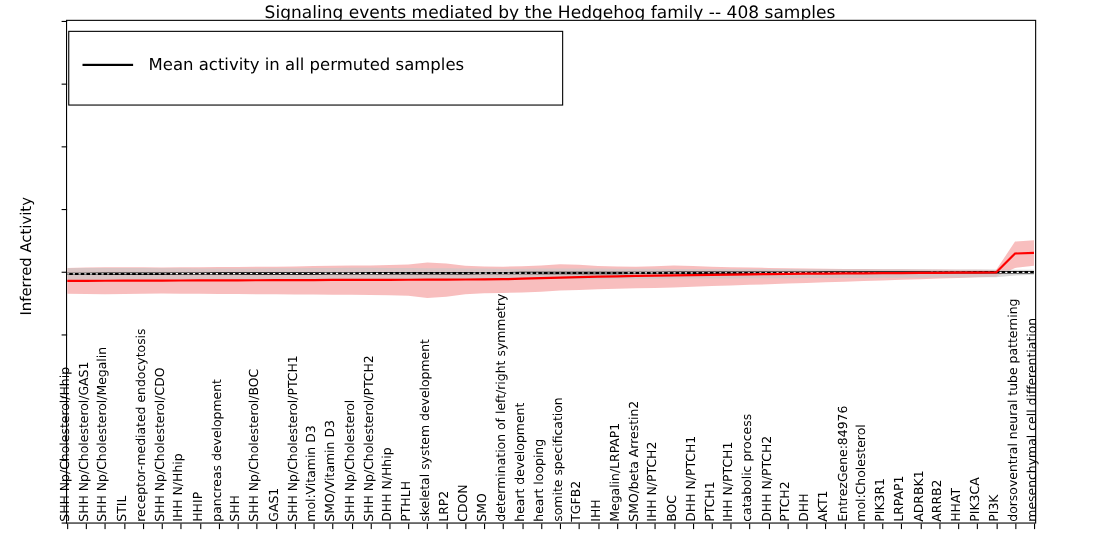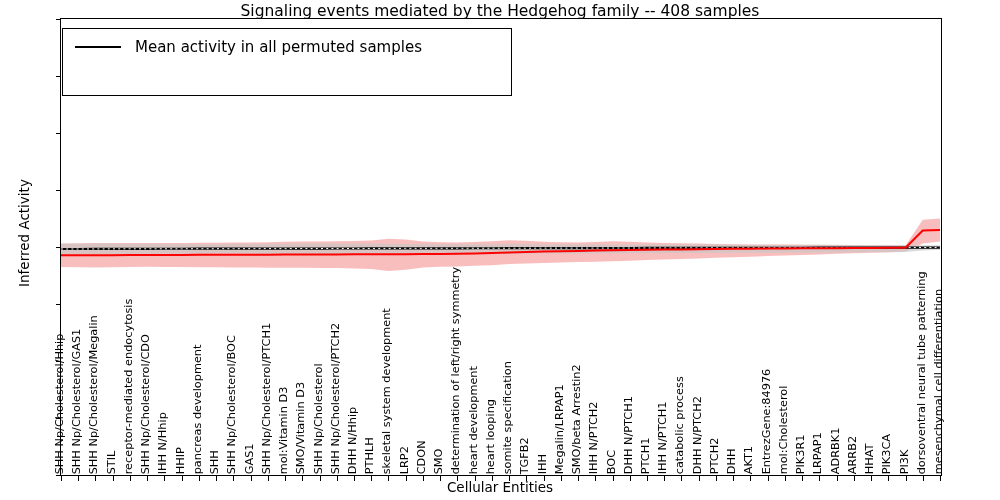--- a/index.html
+++ b/index.html
@@ -21,32 +21,31 @@
   .ytickmark{position:absolute;left:-5px;width:5px;height:0;border-top:1.3px solid #000;}
 
   .xtl-wrap{position:absolute;left:60px;top:18px;width:882px;height:458px;}
   .xtl{position:absolute;bottom:2px;font-size:11.3px;white-space:nowrap;
        transform-origin:left bottom;transform:rotate(-90deg);line-height:1;}
   .xtickmark{position:absolute;bottom:-5px;width:0;height:5px;border-left:1.3px solid #000;}
 
   .legend{position:absolute;left:62px;top:28px;width:450px;height:68px;
           border:1.2px solid #000;background:#fff;box-sizing:border-box;}
   .legend-row{position:absolute;left:0;width:100%;height:28px;display:flex;align-items:center;}
-  .legend-row.r0{top:4px;} .legend-row.r1{top:33px;}
+  .legend-row.r0{top:16px;} .legend-row.r1{top:33px;}
   .legend-line{width:46px;height:0;margin-left:12px;margin-right:14px;flex:none;}
   .legend-text{font-size:15px;}
 </style>
 </head>
 <body>
 
 <div id="fig">
 
   <div class="title">Signaling events mediated by the Hedgehog family -- 408 samples</div>
   <div class="ylabel">Inferred Activity</div>
-  <div class="xlabel">Cellular Entities</div>
 
   <div class="plotarea">
     <div class="plotclip">
       <svg class="plotsvg" id="plotsvg" width="880" height="456">
           <path d="M0.00 224.58 L17.24 224.29 L34.47 224.01 L51.71 223.90 L68.94 224.01 L86.18 224.12 L103.41 224.01 L120.65 223.90 L137.88 223.78 L155.12 223.67 L172.35 223.55 L189.59 223.44 L206.82 223.16 L224.06 222.87 L241.29 222.59 L258.53 222.41 L275.76 222.30 L293.00 222.01 L310.24 221.44 L327.47 219.74 L344.71 220.59 L361.94 222.59 L379.18 223.33 L396.41 223.44 L413.65 222.98 L430.88 222.30 L448.12 221.27 L465.35 221.73 L482.59 222.76 L499.82 223.33 L517.06 223.55 L534.29 223.10 L551.53 222.30 L568.76 222.76 L586.00 223.44 L603.24 223.90 L620.47 224.24 L637.71 224.58 L654.94 224.92 L672.18 225.15 L689.41 225.38 L706.65 225.49 L723.88 225.61 L741.12 225.72 L758.35 225.83 L775.59 225.95 L792.82 226.06 L810.06 226.18 L827.29 226.29 L844.53 226.40 L861.76 200.64 L879.00 199.50L879.00 222.59L861.76 224.58L844.53 232.56L827.29 233.13L810.06 233.70L792.82 234.27L775.59 234.84L758.35 235.41L741.12 235.98L723.88 236.55L706.65 237.12L689.41 237.69L672.18 238.26L654.94 238.83L637.71 239.40L620.47 239.97L603.24 240.54L586.00 241.11L568.76 241.68L551.53 242.25L534.29 242.71L517.06 243.11L499.82 243.50L482.59 243.96L465.35 244.53L448.12 245.10L430.88 246.13L413.65 246.81L396.41 247.38L379.18 247.66L361.94 248.52L344.71 250.80L327.47 251.94L310.24 249.94L293.00 249.38L275.76 249.09L258.53 248.98L241.29 248.86L224.06 248.75L206.82 248.63L189.59 248.52L172.35 248.41L155.12 248.29L137.88 248.18L120.65 248.06L103.41 247.95L86.18 247.84L68.94 248.06L51.71 248.29L34.47 248.41L17.24 248.23L0.00 247.95Z" fill="#f6a8a8" fill-opacity="0.75" stroke="none"></path>
           <path d="M0.00 224.87 L17.24 224.69 L34.47 224.58 L51.71 224.58 L68.94 224.69 L86.18 224.81 L103.41 224.92 L120.65 225.04 L137.88 225.15 L155.12 225.15 L172.35 225.04 L189.59 224.92 L206.82 224.81 L224.06 224.69 L241.29 224.58 L258.53 224.47 L275.76 224.47 L293.00 224.58 L310.24 224.69 L327.47 224.81 L344.71 224.92 L361.94 225.04 L379.18 225.15 L396.41 225.26 L413.65 225.26 L430.88 225.15 L448.12 225.04 L465.35 225.04 L482.59 225.15 L499.82 225.26 L517.06 225.38 L534.29 225.38 L551.53 225.44 L568.76 225.44 L586.00 225.49 L603.24 225.49 L620.47 225.55 L637.71 225.61 L654.94 225.61 L672.18 225.66 L689.41 225.66 L706.65 225.72 L723.88 225.72 L741.12 225.78 L758.35 225.83 L775.59 225.83 L792.82 225.89 L810.06 225.95 L827.29 226.00 L844.53 226.06 L861.76 226.18 L879.00 226.29L879.00 230.85L861.76 231.42L844.53 233.02L827.29 233.13L810.06 233.24L792.82 233.36L775.59 233.47L758.35 233.47L741.12 233.59L723.88 233.70L706.65 233.70L689.41 233.81L672.18 233.81L654.94 233.93L637.71 233.93L620.47 234.04L603.24 234.16L586.00 234.16L568.76 234.27L551.53 234.27L534.29 234.38L517.06 234.38L499.82 234.50L482.59 234.61L465.35 234.73L448.12 234.73L430.88 234.61L413.65 234.50L396.41 234.50L379.18 234.61L361.94 234.73L344.71 234.84L327.47 234.95L310.24 235.07L293.00 235.18L275.76 235.30L258.53 235.30L241.29 235.18L224.06 235.07L206.82 234.95L189.59 234.84L172.35 234.73L155.12 234.61L137.88 234.61L120.65 234.73L103.41 234.84L86.18 234.95L68.94 235.07L51.71 235.18L34.47 235.30L17.24 235.30L0.00 235.13Z" fill="#c8c8c8" fill-opacity="0.65" stroke="none"></path>
           <path d="M0.00 230.00 L17.24 230.00 L34.47 229.94 L51.71 229.88 L68.94 229.82 L86.18 229.82 L103.41 229.77 L120.65 229.77 L137.88 229.71 L155.12 229.71 L172.35 229.65 L189.59 229.65 L206.82 229.60 L224.06 229.60 L241.29 229.54 L258.53 229.54 L275.76 229.48 L293.00 229.48 L310.24 229.42 L327.47 229.42 L344.71 229.37 L361.94 229.37 L379.18 229.31 L396.41 229.31 L413.65 229.25 L430.88 229.25 L448.12 229.20 L465.35 229.20 L482.59 229.14 L499.82 229.14 L517.06 229.08 L534.29 229.08 L551.53 229.03 L568.76 229.03 L586.00 228.97 L603.24 228.97 L620.47 228.91 L637.71 228.91 L654.94 228.86 L672.18 228.86 L689.41 228.80 L706.65 228.80 L723.88 228.74 L741.12 228.74 L758.35 228.68 L775.59 228.68 L792.82 228.63 L810.06 228.63 L827.29 228.57 L844.53 228.57 L861.76 228.57 L879.00 228.57" fill="none" stroke="#000000" stroke-width="2.2"></path>
           <path d="M0.00 230.00 L17.24 230.00 L34.47 229.94 L51.71 229.88 L68.94 229.82 L86.18 229.82 L103.41 229.77 L120.65 229.77 L137.88 229.71 L155.12 229.71 L172.35 229.65 L189.59 229.65 L206.82 229.60 L224.06 229.60 L241.29 229.54 L258.53 229.54 L275.76 229.48 L293.00 229.48 L310.24 229.42 L327.47 229.42 L344.71 229.37 L361.94 229.37 L379.18 229.31 L396.41 229.31 L413.65 229.25 L430.88 229.25 L448.12 229.20 L465.35 229.20 L482.59 229.14 L499.82 229.14 L517.06 229.08 L534.29 229.08 L551.53 229.03 L568.76 229.03 L586.00 228.97 L603.24 228.97 L620.47 228.91 L637.71 228.91 L654.94 228.86 L672.18 228.86 L689.41 228.80 L706.65 228.80 L723.88 228.74 L741.12 228.74 L758.35 228.68 L775.59 228.68 L792.82 228.63 L810.06 228.63 L827.29 228.57 L844.53 228.57 L861.76 228.57 L879.00 228.57" fill="none" stroke="#ffffff" stroke-width="1" stroke-dasharray="2,3.2"></path>
           <path d="M0.00 236.27 L17.24 236.27 L34.47 236.21 L51.71 236.15 L68.94 236.09 L86.18 236.04 L103.41 235.98 L120.65 235.92 L137.88 235.87 L155.12 235.81 L172.35 235.75 L189.59 235.69 L206.82 235.64 L224.06 235.58 L241.29 235.52 L258.53 235.47 L275.76 235.41 L293.00 235.35 L310.24 235.30 L327.47 235.24 L344.71 235.18 L361.94 235.07 L379.18 234.95 L396.41 234.84 L413.65 234.38 L430.88 233.93 L448.12 233.47 L465.35 233.02 L482.59 232.56 L499.82 232.22 L517.06 231.88 L534.29 231.53 L551.53 231.31 L568.76 231.08 L586.00 230.85 L603.24 230.62 L620.47 230.39 L637.71 230.17 L654.94 229.94 L672.18 229.82 L689.41 229.71 L706.65 229.60 L723.88 229.48 L741.12 229.37 L758.35 229.25 L775.59 229.14 L792.82 229.03 L810.06 228.91 L827.29 228.80 L844.53 228.68 L861.76 211.47 L879.00 210.90" fill="none" stroke="#fe0000" stroke-width="2"></path>
         </svg>

